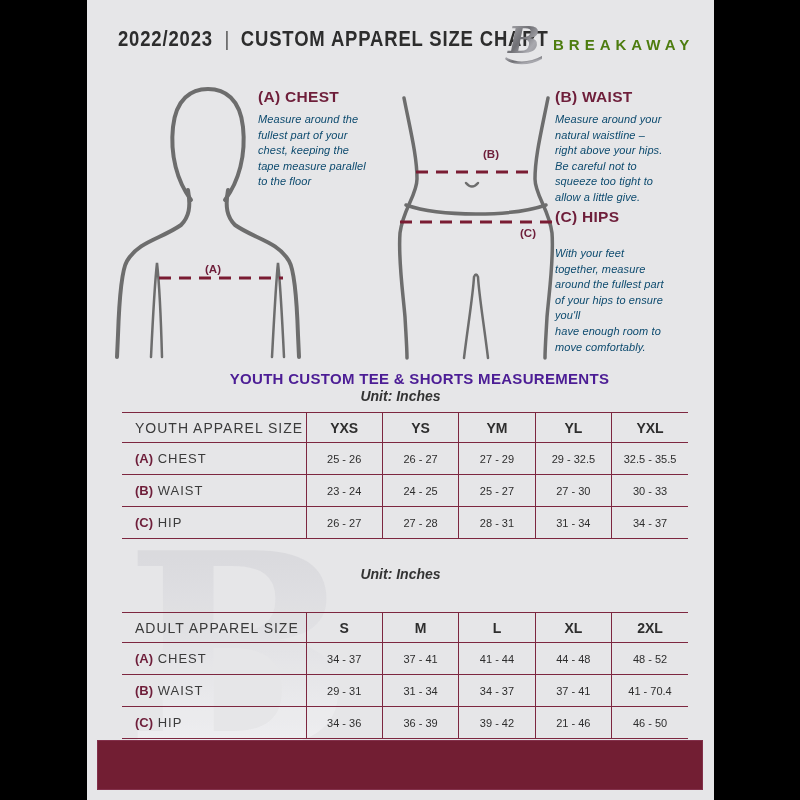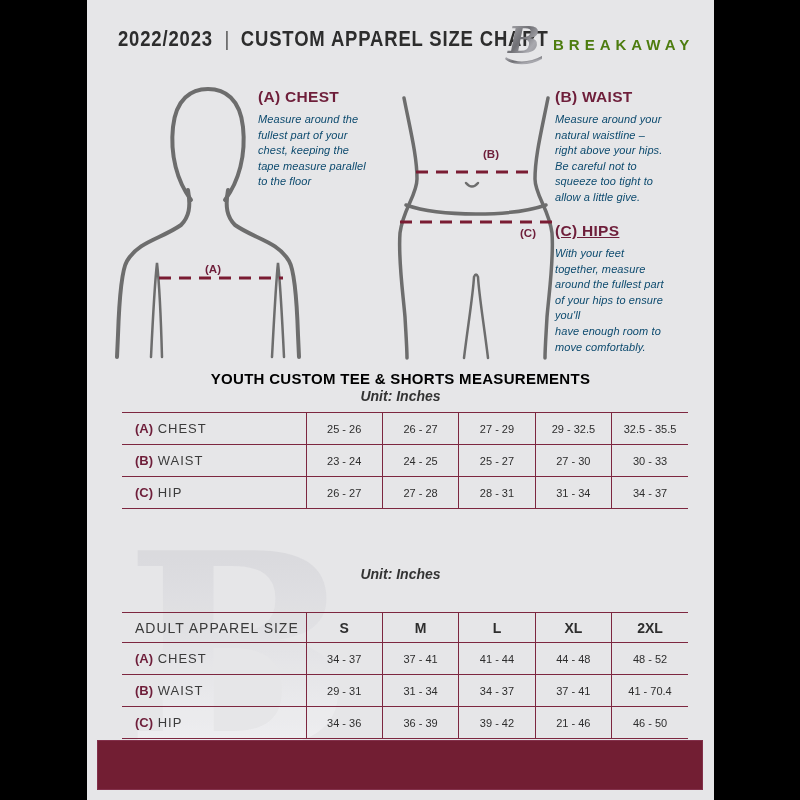--- a/index.html
+++ b/index.html
@@ -19,21 +19,21 @@
   
   .mh{position:absolute;font-size:15.5px;font-weight:bold;color:#6e1e3a;letter-spacing:.3px;}
   .mp{position:absolute;font-size:11px;font-style:italic;color:#0c4a6e;line-height:15.6px;
       white-space:pre-line;letter-spacing:.1px;}
   .marker{position:absolute;font-size:11.5px;font-weight:bold;color:#6e1e3a;transform:translateX(-50%);}
 
   svg.fig{position:absolute;}
 
   
   .sec-title{position:absolute;width:627px;text-align:center;font-size:15px;font-weight:bold;
-             color:#000000;letter-spacing:.3px;}
+             color:#4c1d95;letter-spacing:.3px;padding-left:19px;}
   .sec-unit{position:absolute;width:627px;text-align:center;font-size:14px;font-style:italic;
             font-weight:bold;color:#333;}
   table.size{position:absolute;left:35px;width:566px;border-collapse:collapse;table-layout:fixed;}
   table.size td{border-top:1.5px solid #7d2740;text-align:center;font-size:11px;color:#2e2e2e;
                 padding:0;height:31px;}
   table.size tr.last td{border-bottom:1.5px solid #7d2740;}
   table.size td+td{border-left:1.5px solid #7d2740;}
   table.size td.lbl{text-align:left;padding-left:13px;font-size:13px;color:#3b3b3b;letter-spacing:1px;}
   table.size tr.head td{height:29px;font-weight:bold;font-size:14px;}
   table.size tr.head td.lbl{font-weight:normal;}
@@ -110,21 +110,21 @@
 to the floor</div>
 
     <div class="mh" style="left:468px;top:88px;">(B) WAIST</div>
     <div class="mp" style="left:468px;top:112px;width:155px;">Measure around your
 natural waistline –
 right above your hips.
 Be careful not to
 squeeze too tight to
 allow a little give.</div>
 
-    <div class="mh" style="left:468px;top:222px;text-decoration:underline;">(C) HIPS</div>
+    <div class="mh" style="left:468px;top:208px;">(C) HIPS</div>
     <div class="mp" style="left:468px;top:246px;width:155px;">With your feet
 together, measure
 around the fullest part
 of your hips to ensure
 you'll
 have enough room to
 move comfortably.</div>
 
     <div class="watermark">B</div>
 
@@ -135,20 +135,28 @@
       <table class="size" style="top:412px;">
         <colgroup>
             <col class="c0">
             <col>
             <col>
             <col>
             <col>
             <col>
           </colgroup>
         <tbody>
+            <tr class="head">
+          <td class="lbl">YOUTH APPAREL SIZE</td>
+          <td>YXS</td>
+          <td>YS</td>
+          <td>YM</td>
+          <td>YL</td>
+          <td>YXL</td>
+        </tr>
         <tr>
           <td class="lbl">
             <span class="key">(A)</span>
             <span>CHEST</span></td>
           <td>25 - 26</td>
           <td>26 - 27</td>
           <td>27 - 29</td>
           <td>29 - 32.5</td>
           <td>32.5 - 35.5</td>
         </tr>

